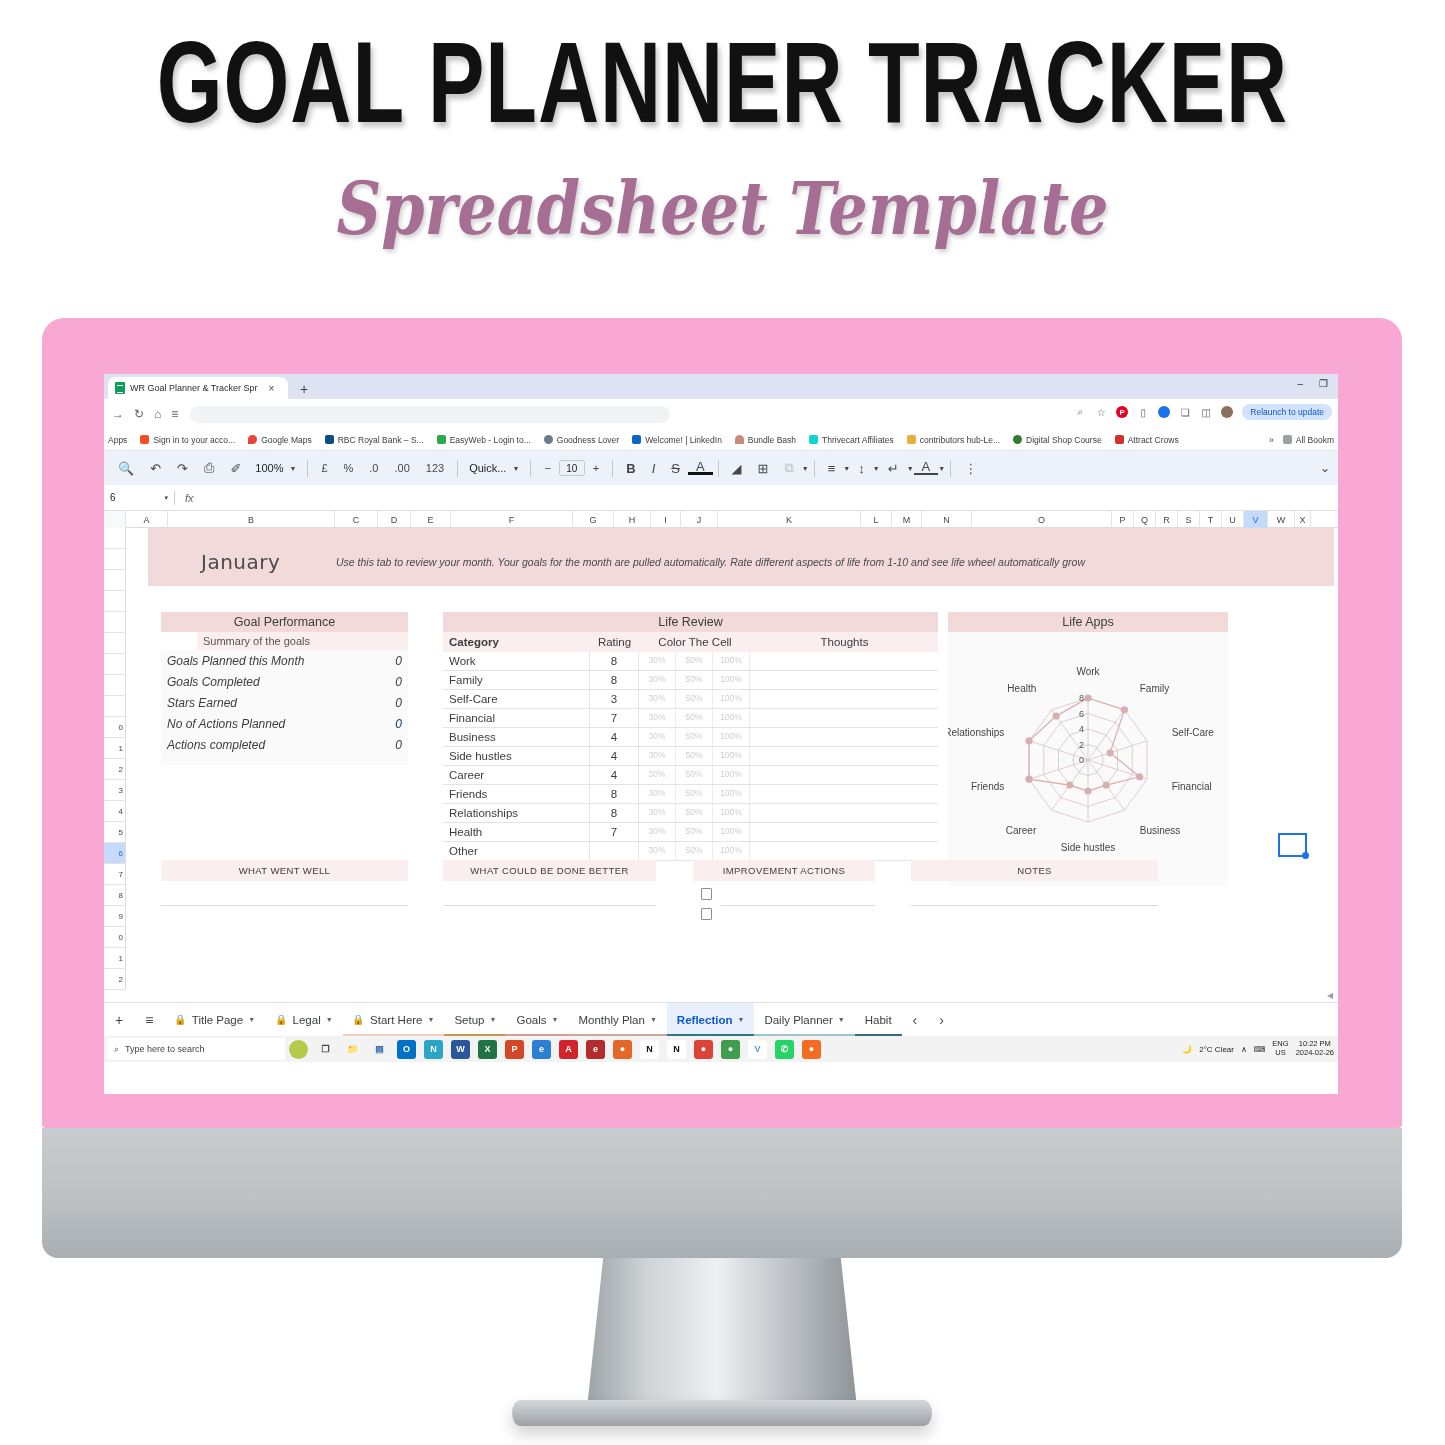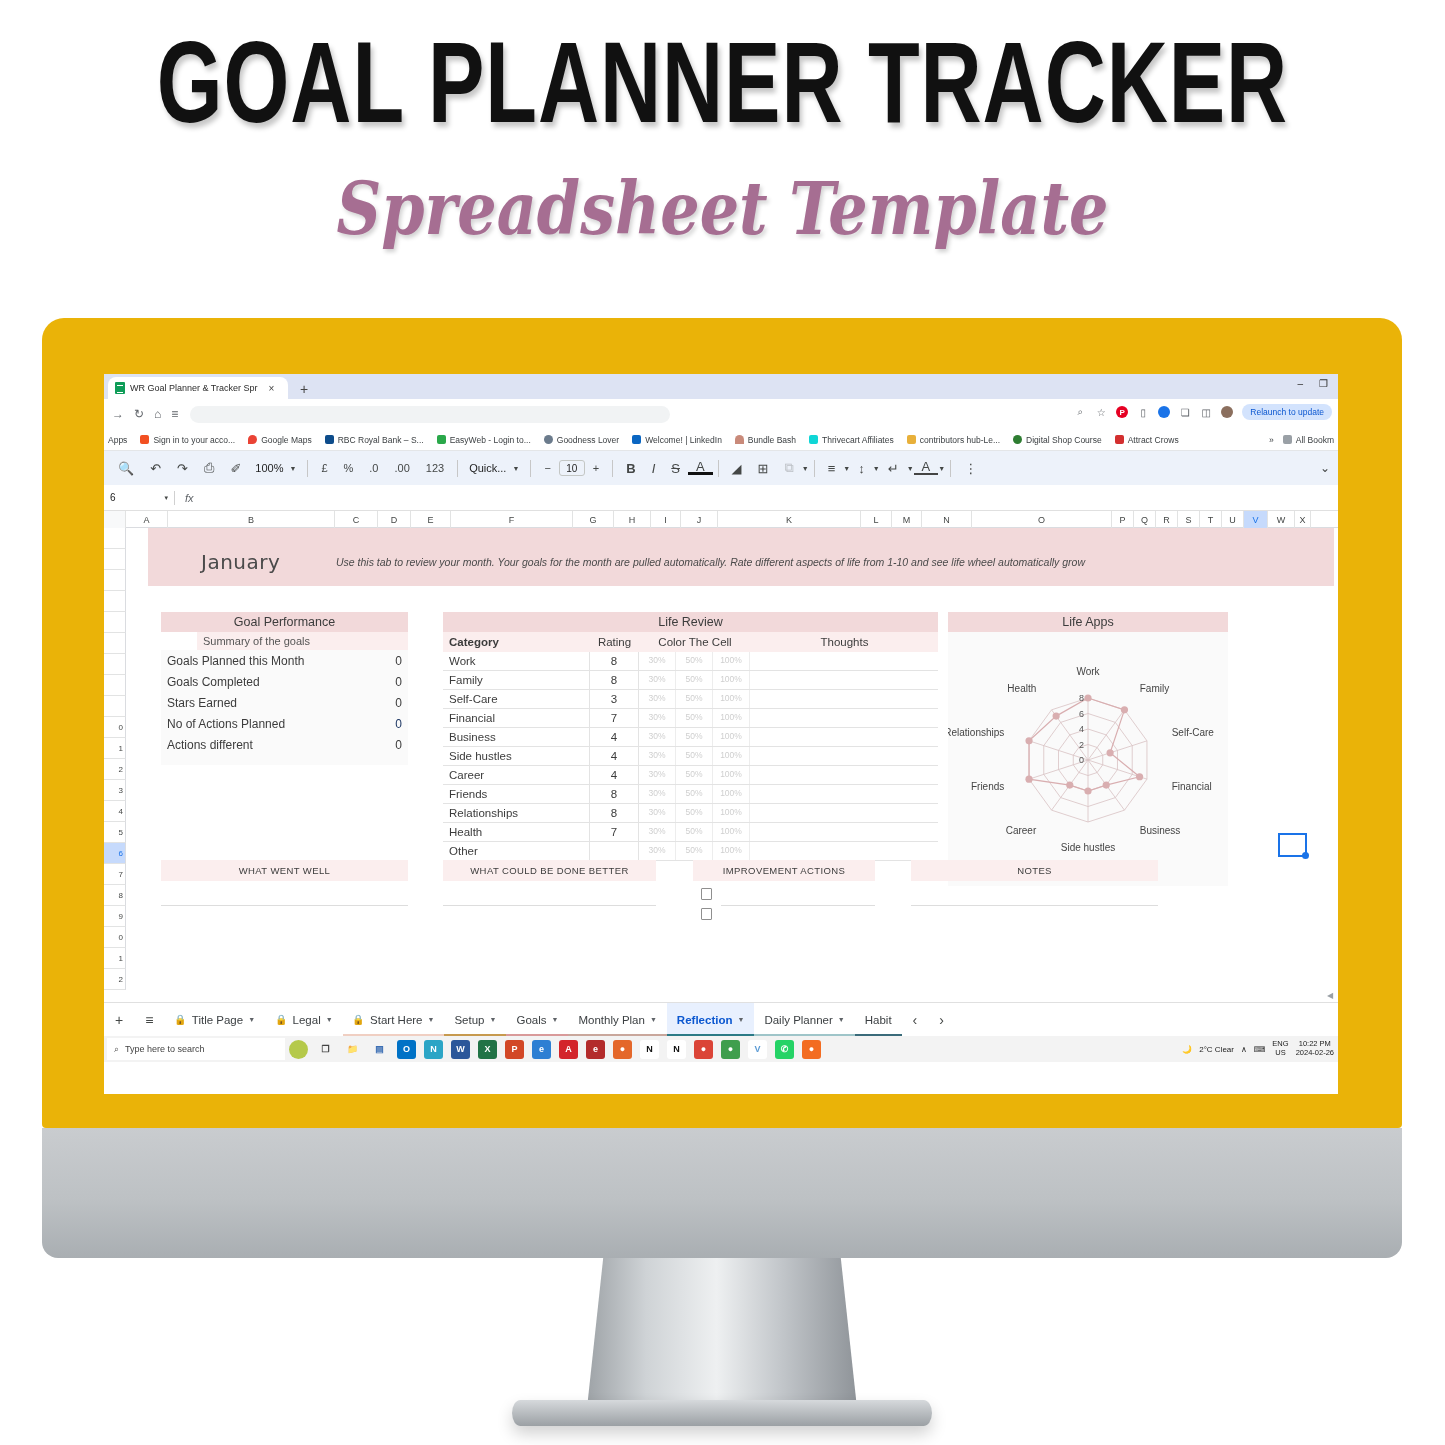--- a/index.html
+++ b/index.html
@@ -22,21 +22,21 @@
     font-family:"DejaVu Serif", serif;
     font-style:italic; font-weight:700;
     font-size:62px; color:#a66a94; color:#a66e92;
     text-shadow:2px 3px 4px rgba(0,0,0,0.18);
     transform:scaleY(1.18); transform-origin:center;
   }
 
   
   .monitor { position:absolute; left:42px; top:318px; width:1360px; }
   .bezel {
-    background:#eab308; border-radius:22px 22px 4px 4px;
+    background:#f9a8d4; border-radius:22px 22px 4px 4px;
     padding:54px 0 40px 0; position:relative; height:810px;
   }
   .screen {
     position:absolute; left:62px; top:56px; width:1234px; height:720px;
     background:#fff; overflow:hidden;
   }
   .stand-neck-wrap { position:relative; height:300px; }
   .base-plate {
     height:130px; width:1360px;
     background:linear-gradient(180deg,#c9cccf 0%, #bdc1c4 55%, #a9aeb2 100%);
@@ -114,21 +114,21 @@
 
   .jan-band { position:absolute; left:22px; top:0; width:1186px; height:58px; background:#f2d9da; }
   .jan-label { position:absolute; left:75px; top:22px; font-size:20px; color:#4a4a4a; font-family:"DejaVu Sans", sans-serif; letter-spacing:0.5px; }
   .jan-desc { position:absolute; left:210px; top:28px; font-size:10.5px; font-style:italic; color:#4a4a4a; white-space:nowrap; }
 
   
   .gp { position:absolute; left:35px; top:84px; width:247px; }
   .panel-title { background:#f2d9da; text-align:center; font-size:12.5px; color:#3c3c3c; padding:3px 0; }
   .gp-sub { background:#fbeeee; font-size:11px; color:#555; padding:3px 6px;margin-left:36px; }
   .gp-row { display:flex; justify-content:space-between; font-size:12px; color:#3c3c3c; padding:3.5px 6px; }
-  .gp-body { background:#fafafa; min-height:115px; }
+  .gp-body { background:#fafafa; min-height:115px;font-style:italic; }
   .gp-val.zero2 { color:#1f3864; }
 
   
   .lr { position:absolute; left:317px; top:84px; width:495px; }
   .lr-head { display:flex; background:#fbeeee; font-size:11.5px; color:#3c3c3c; }
   .lr-head .c1{flex:0 0 147px;padding:4px 6px;font-weight:600;}
   .lr-head .c2{flex:0 0 49px;text-align:center;padding:4px 0;}
   .lr-head .c3{flex:0 0 112px;text-align:center;padding:4px 0;}
   .lr-head .c4{flex:1;text-align:center;padding:4px 0;}
   .lr-row { display:flex; border-bottom:1px solid #e3e3e3; font-size:11.5px; color:#3c3c3c; background:#fff; }
@@ -401,21 +401,21 @@
                   </div>
                 <div class="gp-row">
                     <span>Stars Earned</span>
                     <span>0</span>
                   </div>
                 <div class="gp-row">
                     <span>No of Actions Planned</span>
                     <span class="gp-val zero2">0</span>
                   </div>
                 <div class="gp-row">
-                    <span>Actions different</span>
+                    <span>Actions completed</span>
                     <span>0</span>
                   </div>
               </div>
             </div>
 
             <div class="lr">
               <div class="panel-title">Life Review</div>
               <div class="lr-head">
                 <div class="c1">Category</div>
                 <div class="c2">Rating</div>

